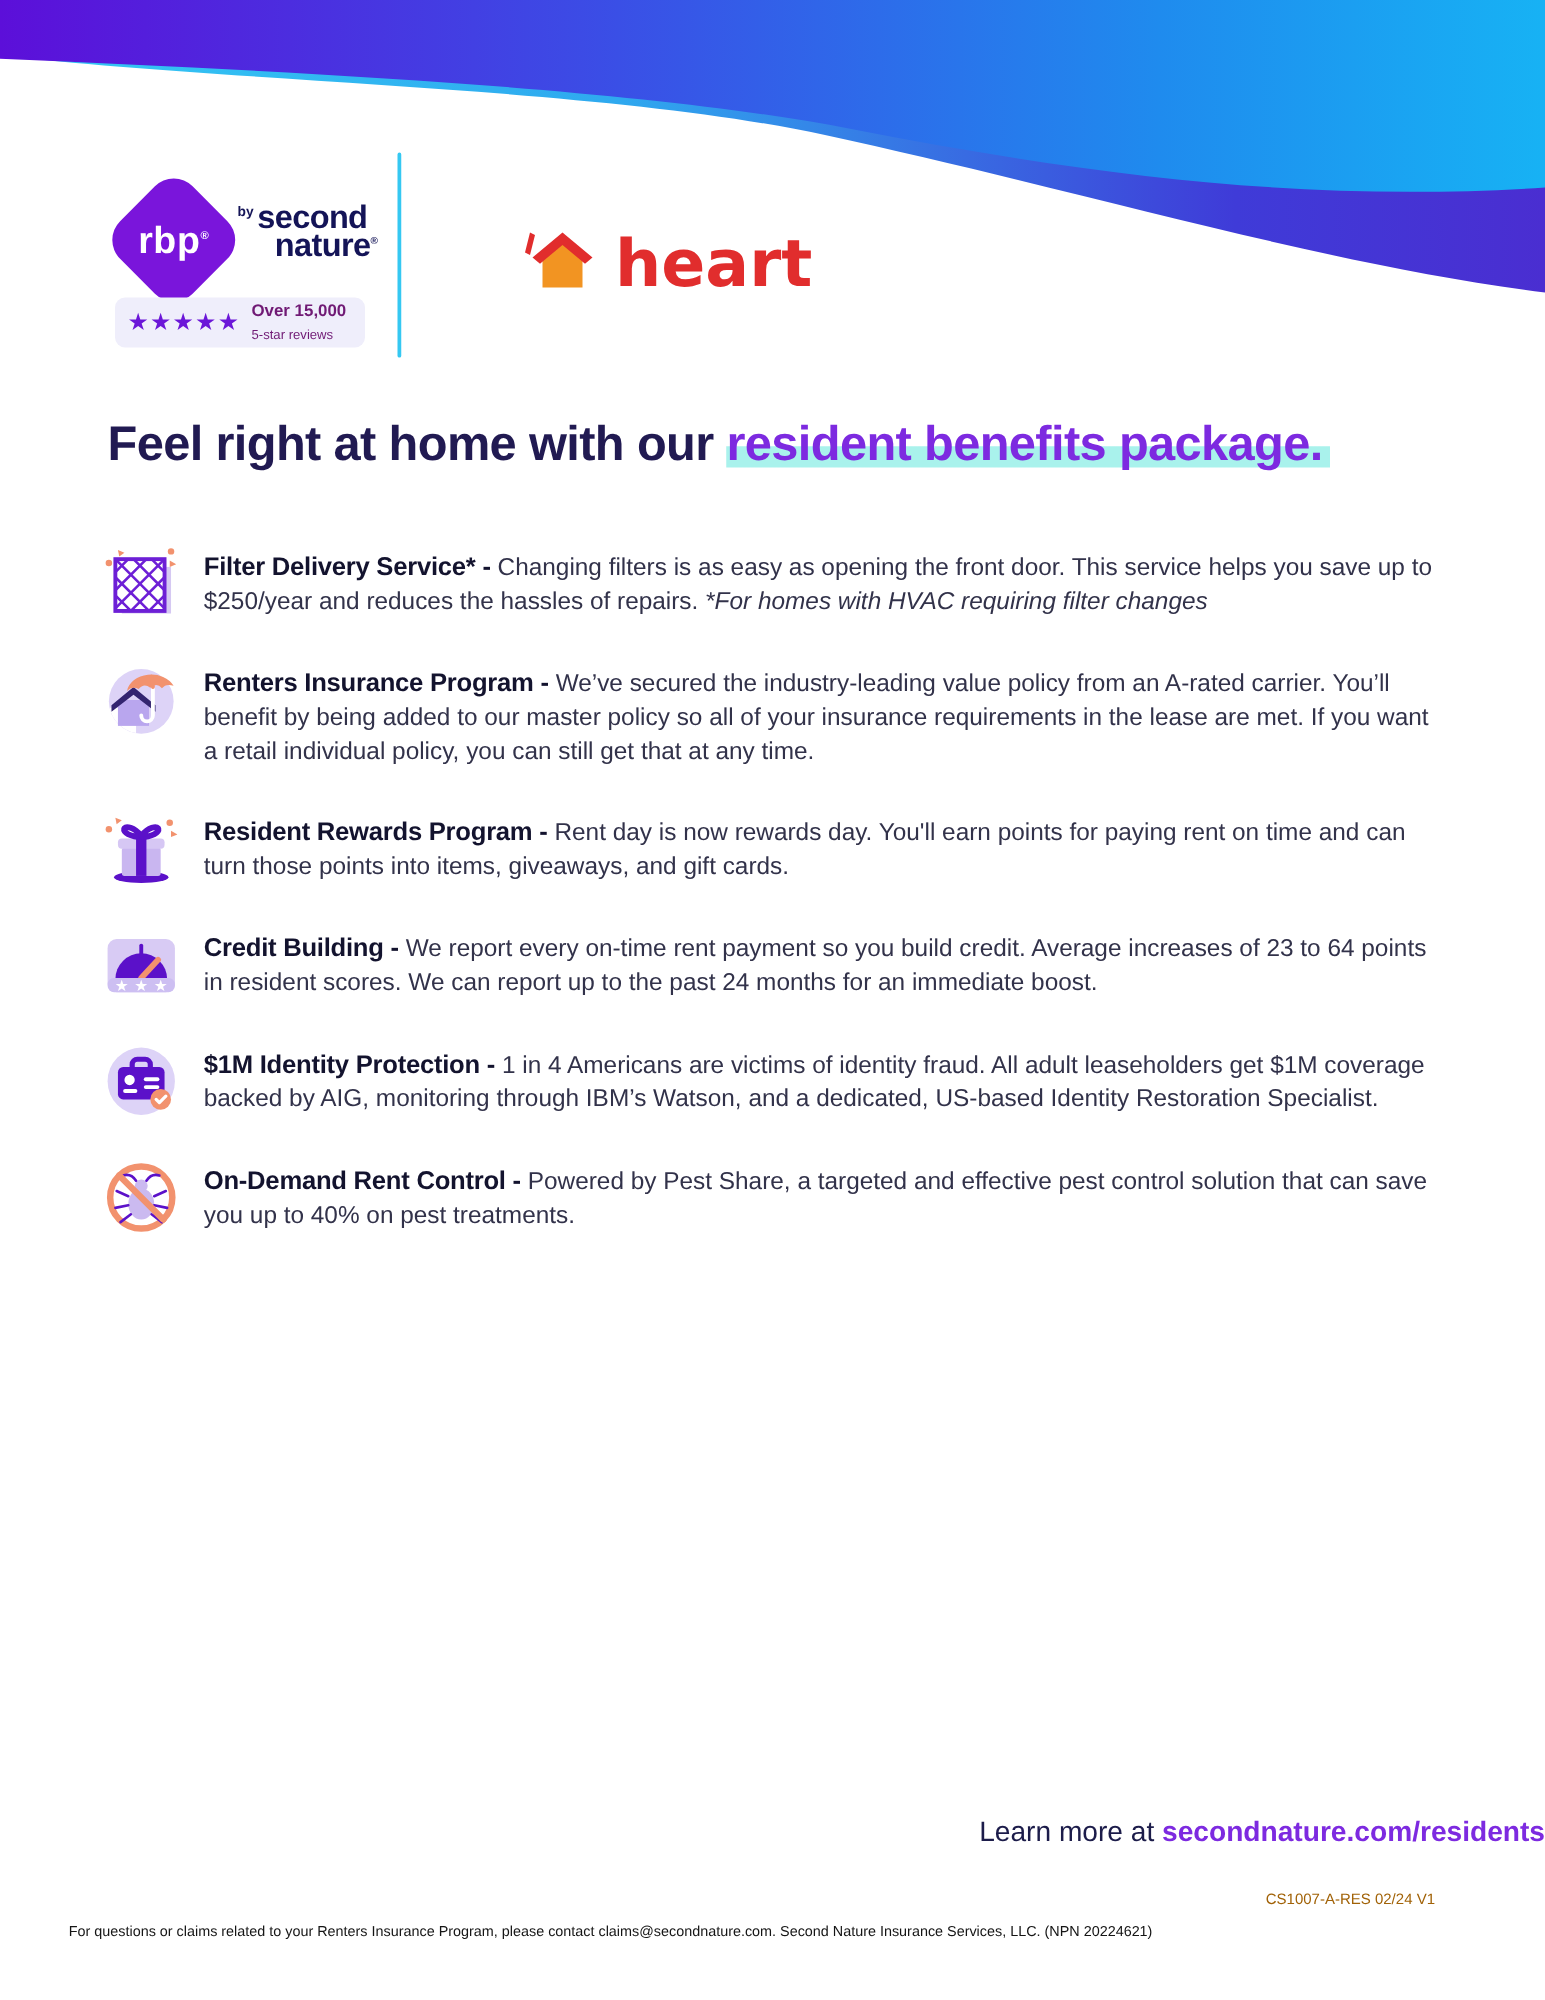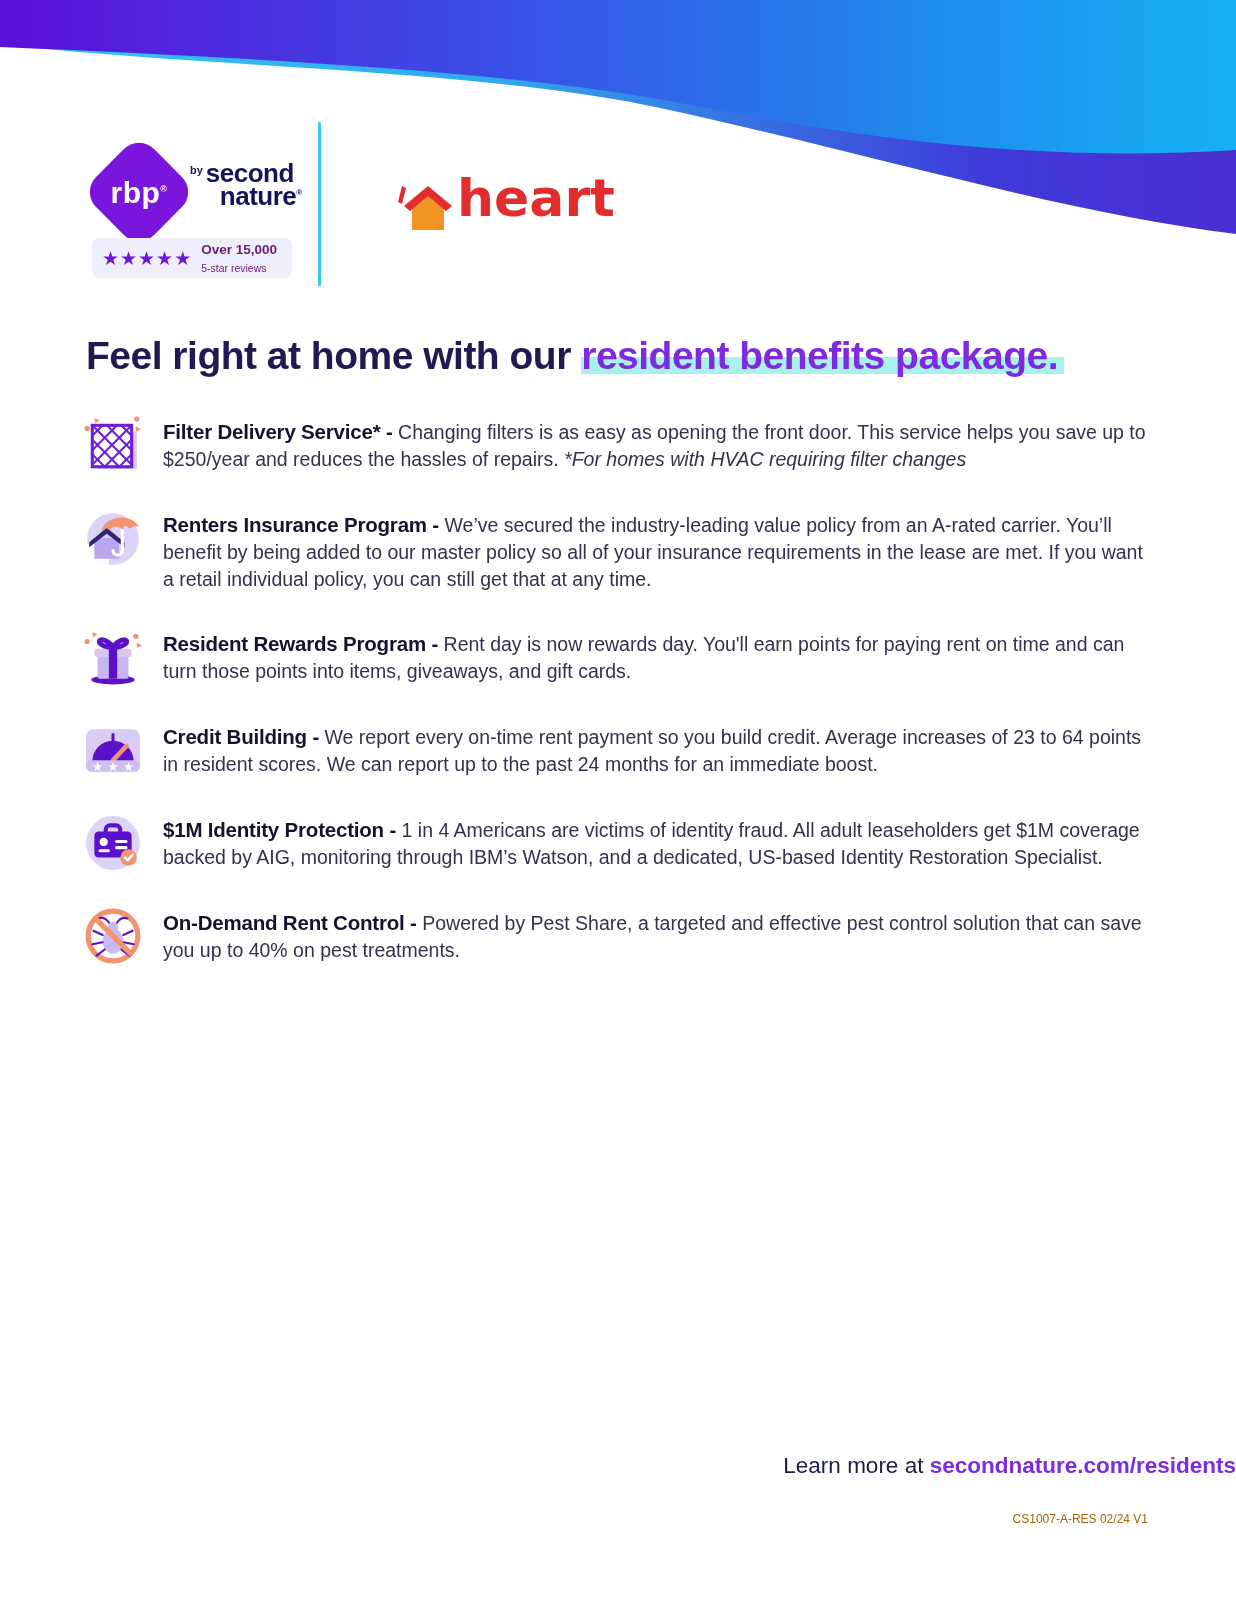--- a/index.html
+++ b/index.html
@@ -34,38 +34,38 @@
   .reviews-badge{
     position:absolute; left:92px; top:238px; width:200px; height:40px;
     background:#efeefb; border-radius:8px; display:flex; align-items:center;
     padding:0 10px; gap:9px;
   }
   .reviews-badge .stars{ color:#6b16d8; font-size:19px; letter-spacing:1px; line-height:1; }
   .reviews-badge .txt{ color:#701a75; line-height:1.15; }
   .reviews-badge .txt .l1{ font-weight:bold; font-size:13.5px; }
   .reviews-badge .txt .l2{ font-size:10.5px; }
   .divider{ position:absolute; left:318px; top:122px; width:3px; height:164px; background:#35c8f2; border-radius:2px; }
-  .partner-logo{ position:absolute; left:392px; top:178px; display:flex; gap:1px; }
+  .partner-logo{ position:absolute; left:414px; top:178px; display:flex; align-items:flex-end; gap:14px; }
   .partner-logo .word{
     color:#e12d2d; font-weight:800; font-size:52px; line-height:0.8;
     letter-spacing:0px; font-family:"DejaVu Sans","Liberation Sans",sans-serif;
   }
   
   .headline{
     position:absolute; left:86px; top:334px; width:1080px;
     font-size:39px; font-weight:bold; letter-spacing:-0.5px; color:#211a52;
   }
   .headline .hl{
     color:#7d2ae0;
     background-image:linear-gradient(#a9f2ec,#a9f2ec);
     background-repeat:no-repeat; background-size:100% 40%; background-position:0 88%;
     padding-right:6px;
   }
   
-  .benefits{ position:absolute; left:84px; top:416px; width:1064px; }
+  .benefits{ position:absolute; left:84px; top:438px; width:1064px; }
   .benefit{ display:flex; gap:21px; margin-bottom:35px; }
   .benefit .icon{ flex:0 0 58px; width:58px; height:58px; }
   .benefit .txt{ font-size:19.5px; line-height:27px; color:#32324a; padding-top:2px; }
   .benefit .txt strong{ color:#13132e; font-size:20.5px; letter-spacing:-0.2px; }
   .benefit .txt em{ font-style:italic; }
   
   .learn-more{ position:absolute; left:0; top:1453px; width:1236px; text-align:right;
     font-size:22.5px; color:#1c1c4a; }
   .learn-more .link{ color:#7d2ae0; font-weight:bold; }
   .doc-code{ position:absolute; right:88px; top:1512px; font-size:12px; color:#a16207; }
@@ -220,14 +220,15 @@
     </div>
 
   </div>
 
   <div class="learn-more">
     <span>Learn more at </span><span class="link">secondnature.com/residents</span>
   </div>
 
   <div class="doc-code">CS1007-A-RES 02/24 V1</div>
 
+  <div class="fine-print">For questions or claims related to your Renters Insurance Program, please contact claims@secondnature.com. Second Nature Insurance Services, LLC. (NPN 20224621)</div>
 
 </div>
 
 </body></html>

